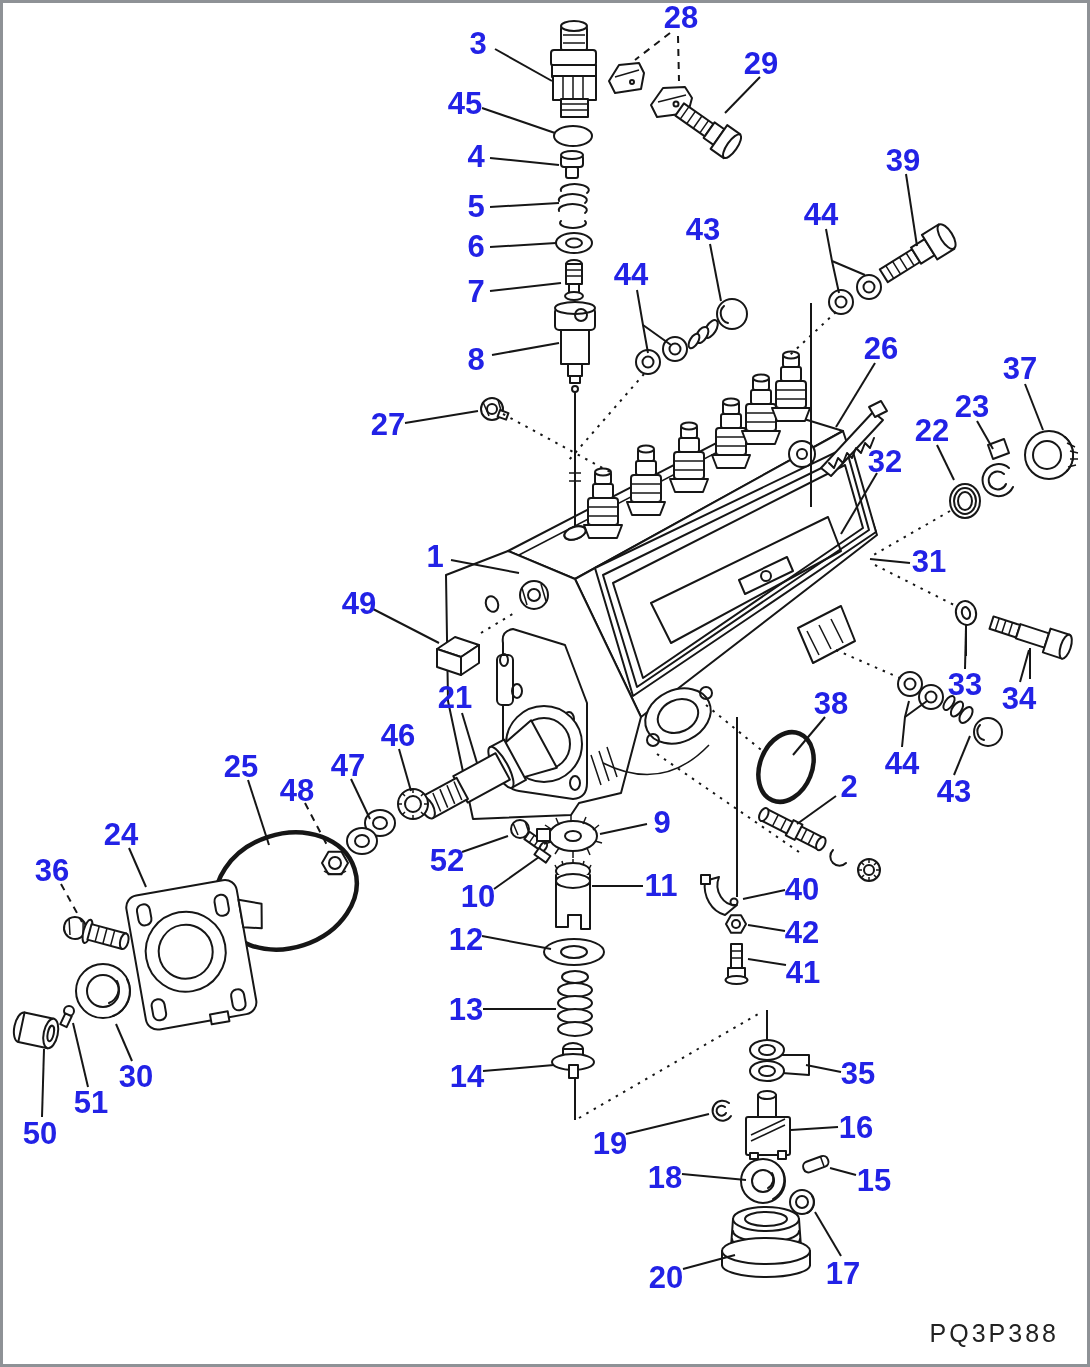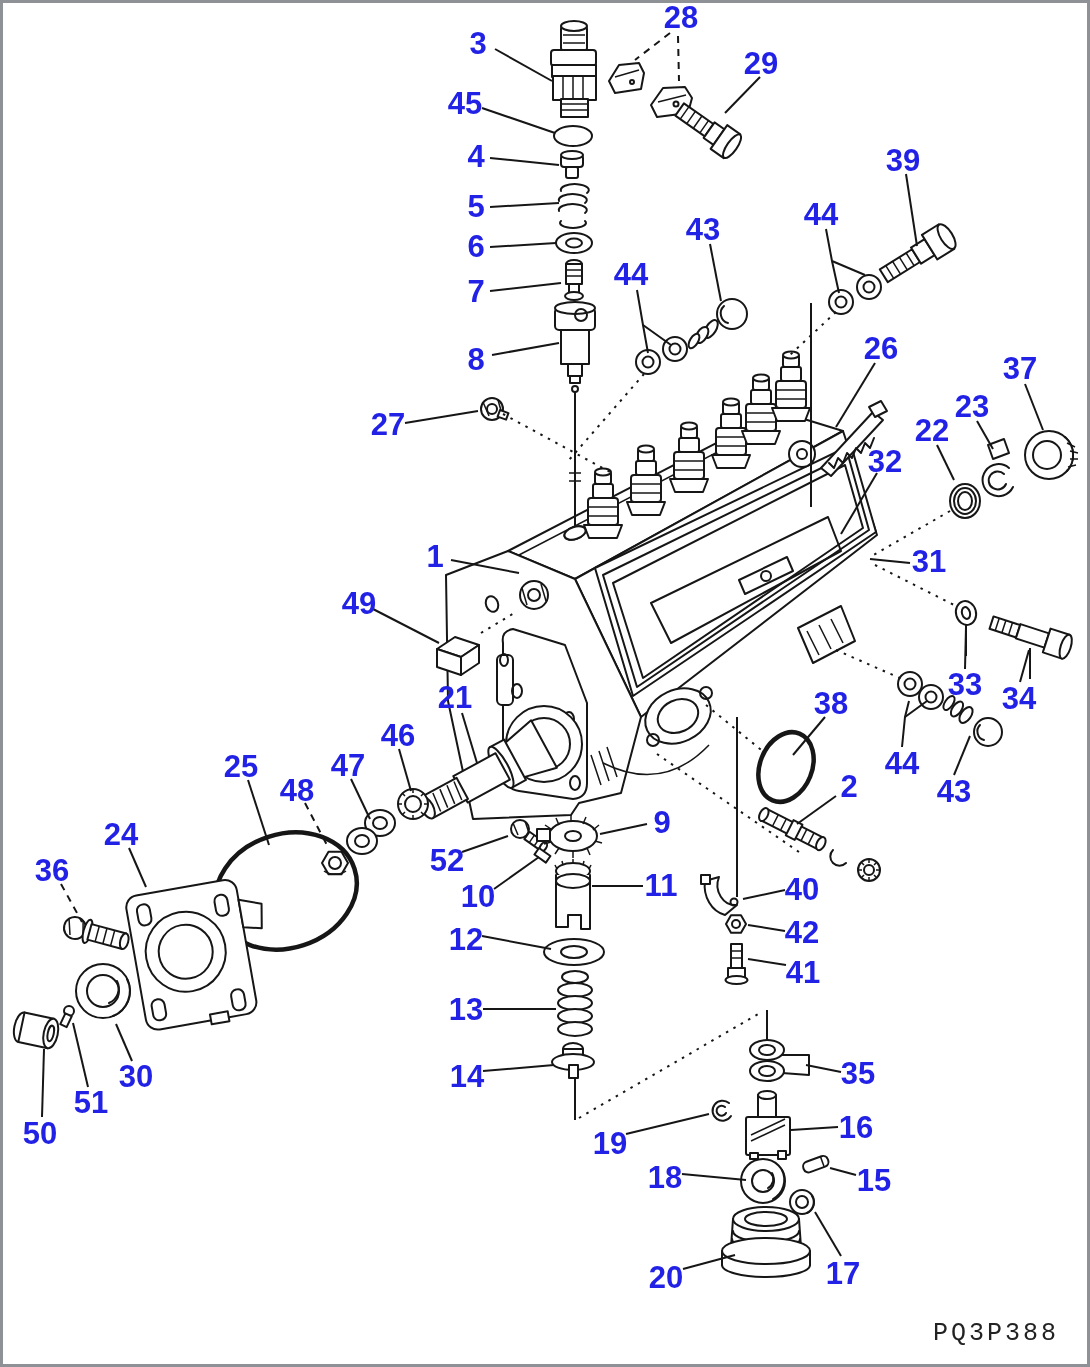--- a/index.html
+++ b/index.html
@@ -22,21 +22,21 @@
   .oring{stroke:var(--line-color);stroke-width:4.5;fill:none;}
   .leader{stroke:var(--line-color);stroke-width:2;fill:none;}
   .dashedL{stroke:var(--line-color);stroke-width:2;fill:none;stroke-dasharray:7 6;}
   .dotted{stroke:var(--line-color);stroke-width:2;fill:none;stroke-dasharray:2.5 6;}
   text.lbl{
     font-family:"Liberation Sans", sans-serif;font-weight:bold;font-size:31px;
     fill:var(--label-color);text-anchor:middle;
   }
   .code{
     position:absolute;right:28px;bottom:16px;
-    font-family:Liberation Mono, monospace;font-size:25px;letter-spacing:3px;color:#222;
+    font-family:Liberation Sans, sans-serif;font-size:25px;letter-spacing:3px;color:#222;
   }
 </style>
 </head>
 <body>
 
 <div class="page">
 
   <svg width="1090" height="1367" viewBox="0 0 1090 1367">
     <defs>
       <g id="tower">

